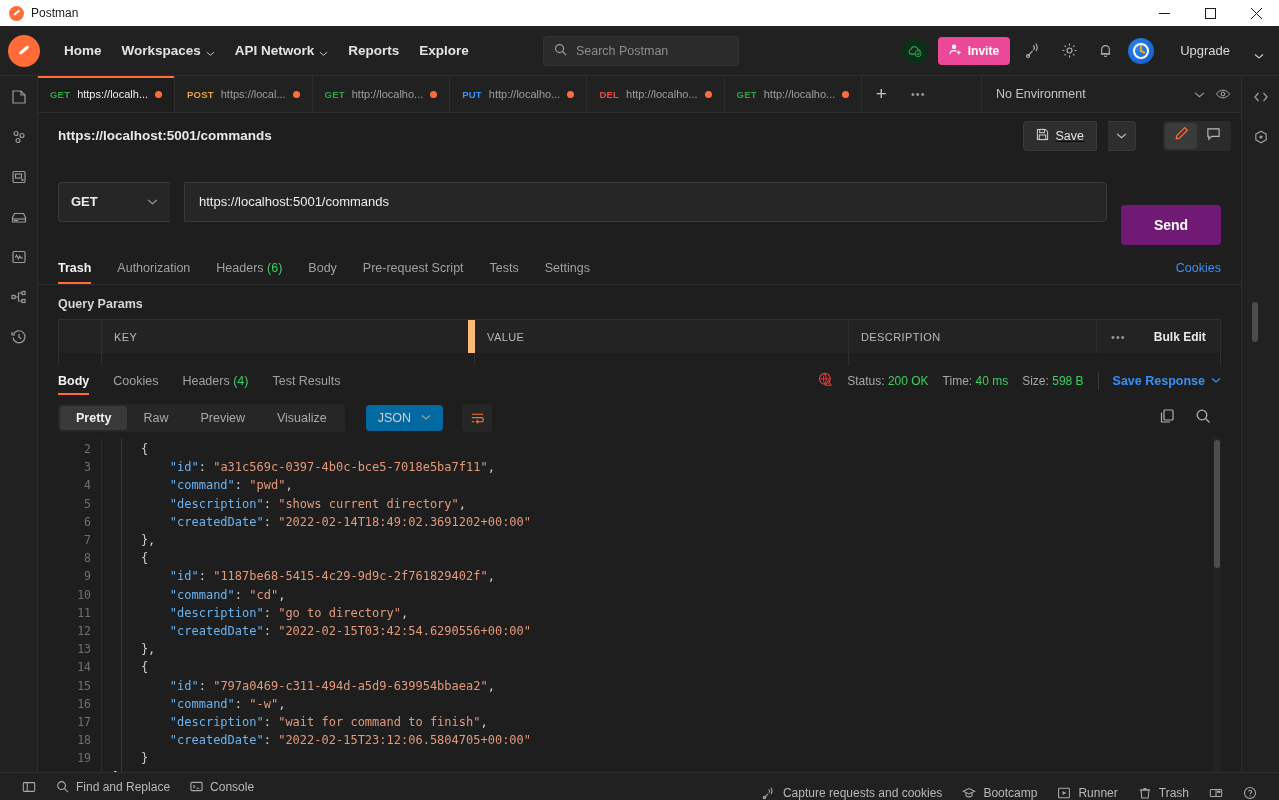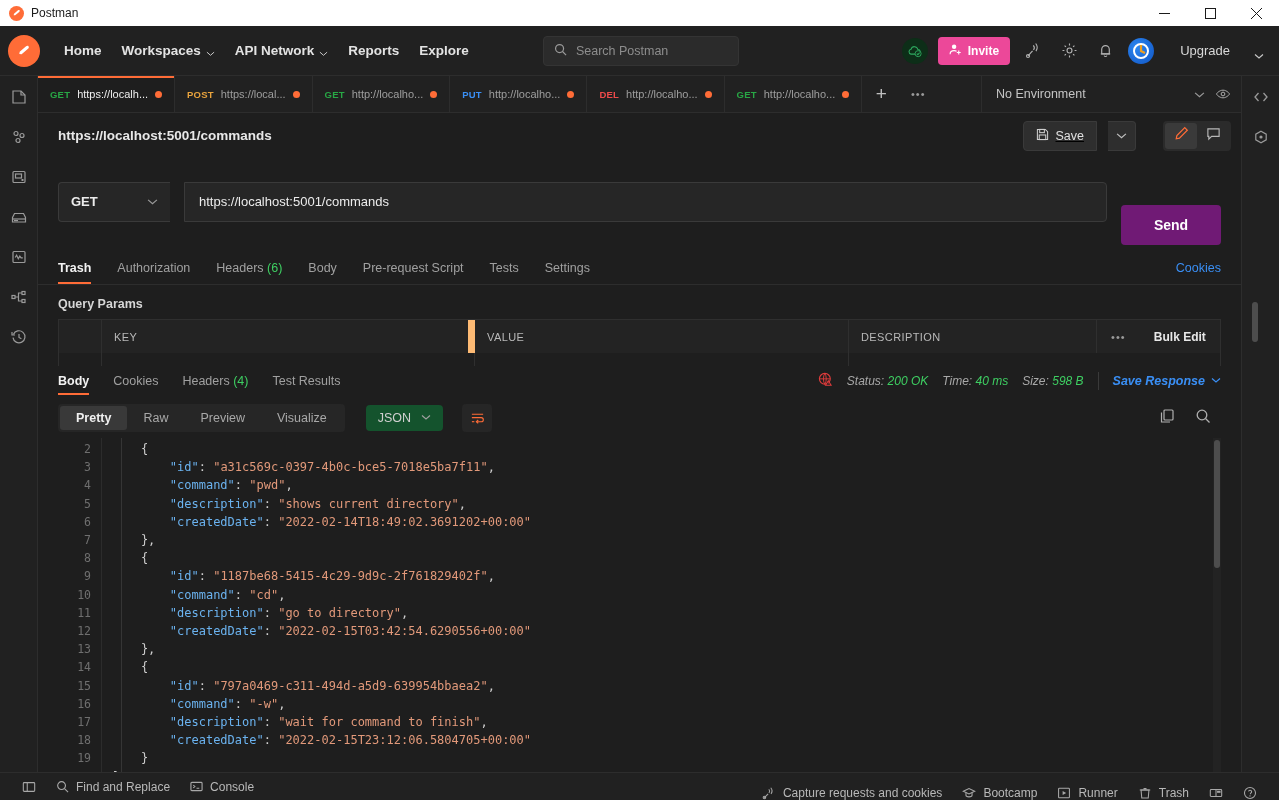--- a/index.html
+++ b/index.html
@@ -185,31 +185,31 @@
   .qp-body-row { height: 13px; display: flex; }
   .qp-body-row .qp-check, .qp-body-row .qp-key, .qp-body-row .qp-val { border-right: 1px solid #2f2f2f; }
 
   
   .respwrap { flex: 1 1 auto; display: flex; flex-direction: column; min-height: 0; }
   .resphead { display: flex; align-items: center; padding: 0 20px; flex: 0 0 30px; }
   .rst { font-size: 12.5px; color: #a0a0a0; margin-right: 24px; position: relative; padding: 6px 0; }
   .rst.active { color: #f2f2f2; font-weight: 600; }
   .rst.active::after { content:""; position:absolute; left:0; right:0; bottom:-1px; height:2px; background:#ff6c37; }
   .rst .cnt { color: #3ecf62; }
-  .resp-meta { margin-left: auto; display: flex; align-items: center; gap: 14px; font-size: 12px; color: #a8a8a8; font-style: italic; }
+  .resp-meta { margin-left: auto; display: flex; align-items: center; gap: 14px; font-size: 12px; color: #a8a8a8; }
   .resp-meta b { color: #3ecf62; font-weight: 400; }
   .sr-link { color: #3a8ff5; font-weight: 600; font-size: 12.5px; display: flex; align-items: center; gap: 6px; }
   .divider-v { width: 1px; height: 18px; background: #3a3a3a; }
 
   .fmtbar { display: flex; align-items: center; padding: 8px 20px 6px 20px; gap: 11px; flex: 0 0 42px; }
   .pillgroup { display: flex; background: #262626; border-radius: 4px; padding: 2px; }
   .pill { font-size: 12.5px; color: #a8a8a8; padding: 5px 16px; border-radius: 3px; }
   .pill.on { background: #393939; color: #f0f0f0; font-weight: 600; }
   .jsonsel {
-    margin-left: 10px; display: flex; align-items: center; gap: 10px; background: #14532d;
+    margin-left: 10px; display: flex; align-items: center; gap: 10px; background: #0369a1;
     border-radius: 4px; padding: 6px 12px; color: #d0d0d0; font-size: 12.5px;
   }
   .wrapbtn { margin-left: 8px; width: 30px; height: 28px; background: #262626; border-radius: 4px;
     display: flex; align-items: center; justify-content: center; }
   .fmt-right { margin-left: auto; display: flex; align-items: center; gap: 20px; color: #b0b0b0; padding-right: 10px; }
 
   
   .codearea {
     flex: 1 1 auto; display: flex; min-height: 0; position: relative;
     margin: 0 20px 0 20px; background: #1e1e1e; overflow: hidden;

